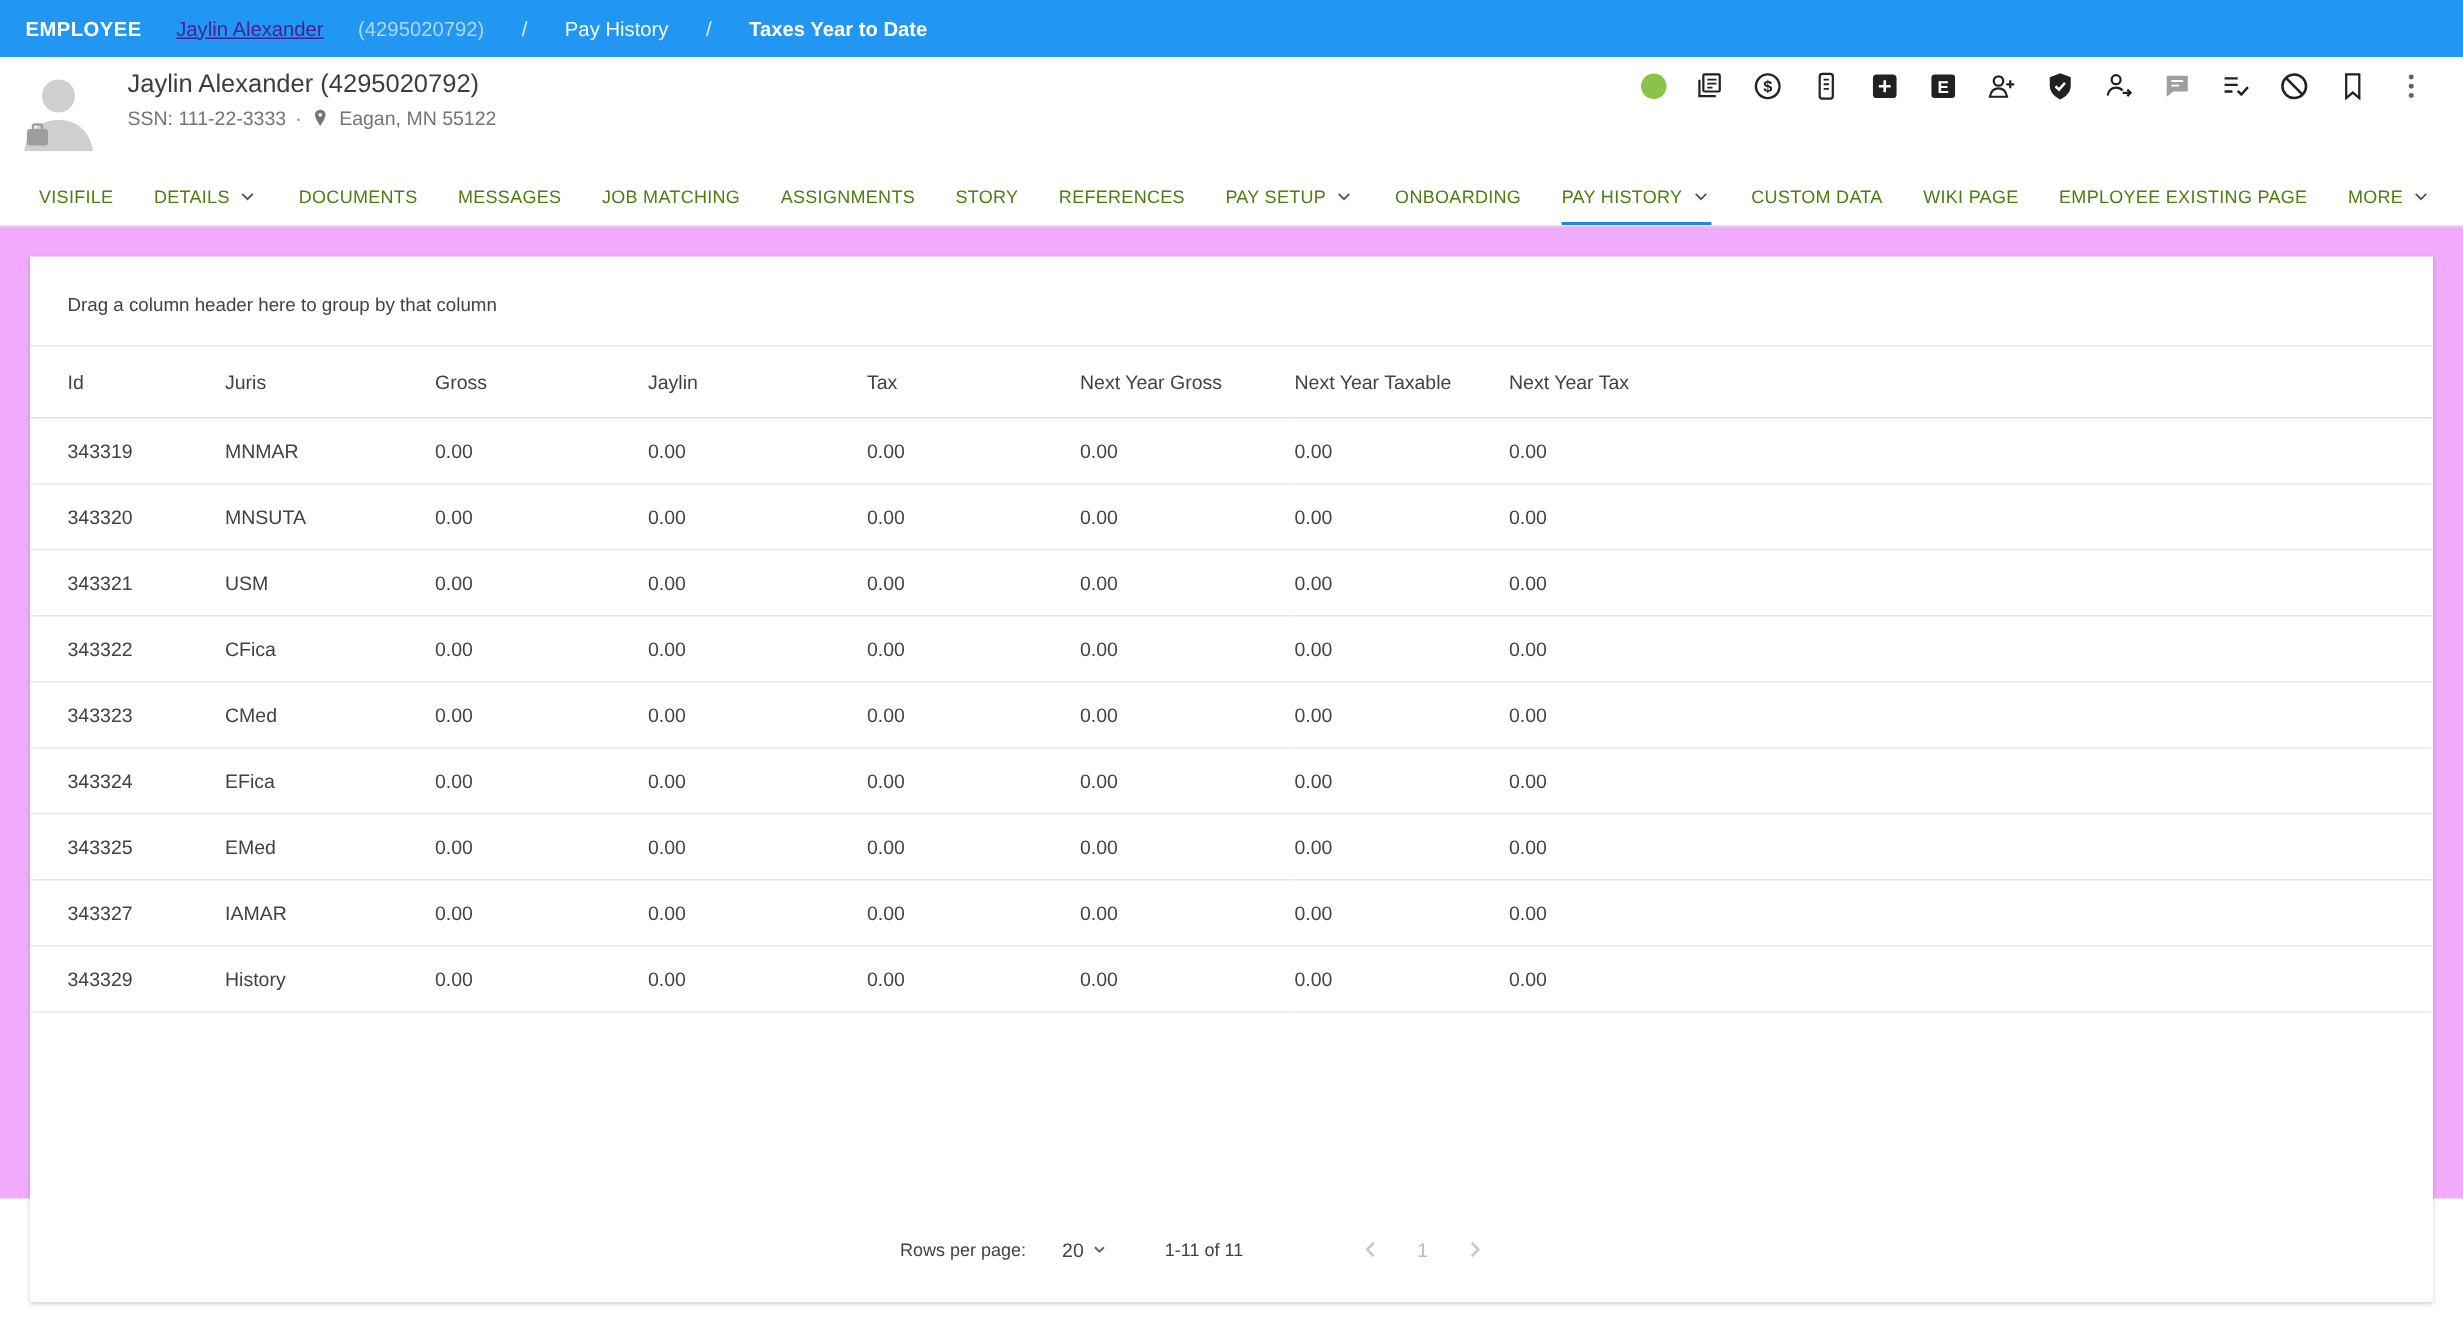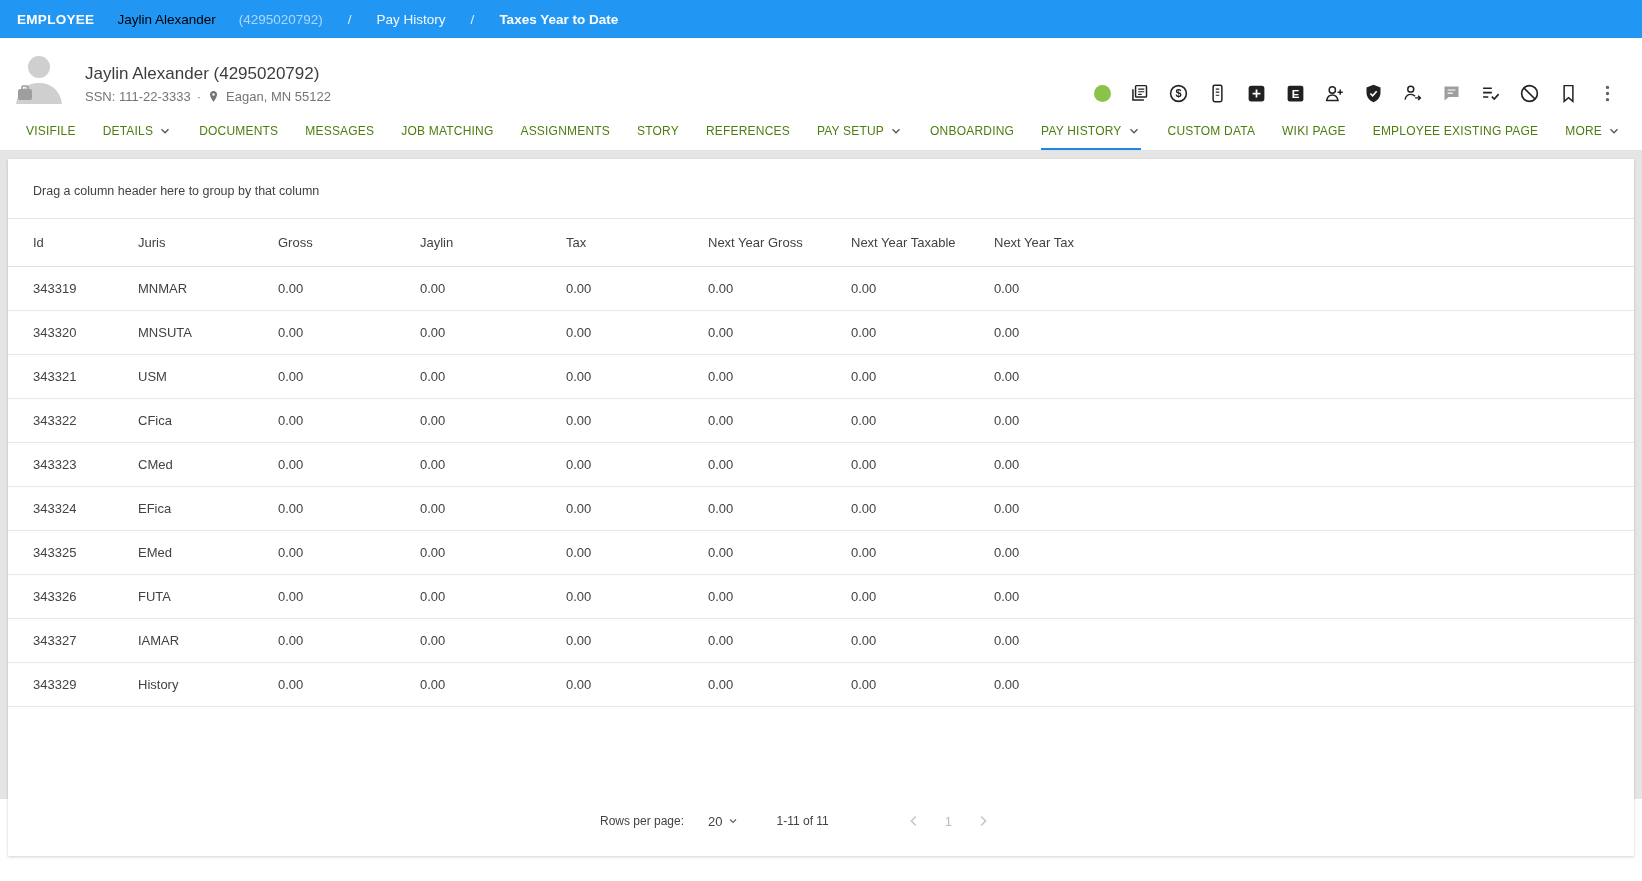--- a/index.html
+++ b/index.html
@@ -14,30 +14,30 @@
     height: 38px;
     background: #2196f3;
     display: flex;
     align-items: center;
     padding: 0 17px;
     font-size: 13.5px;
     color: #ffffff;
     gap: 23px;
   }
   .crumb-section { font-weight: 700; letter-spacing: .3px; }
-  .crumb-name { color: #000000; cursor: pointer; }
+  .crumb-name { color: #4c1d95; cursor: pointer; text-decoration: underline; }
   .crumb-id { color: rgba(255,255,255,.62); }
   .crumb-sep { color: rgba(255,255,255,.85); margin: 0 2px; }
   .crumb-parent { color: rgba(255,255,255,.95); cursor: pointer; }
   .crumb-current { font-weight: 600; }
   
   .emp-header {
     height: 74px;
     display: flex;
-    align-items: flex-end;
+    align-items: flex-start;
     padding: 8px 24px 8px 12px;
     background: #fff;
   }
   .avatar {
     width: 55px; height: 55px;
     margin-right: 18px;
     position: relative;
     overflow: hidden;
     flex: 0 0 auto;
   }
@@ -79,23 +79,23 @@
     color: #4d7c0f;
     letter-spacing: .2px;
     cursor: pointer;
     border-bottom: 2px solid transparent;
     padding-top: 2px;
   }
   .tab.active { border-bottom-color: #1e88e5; }
   .tab svg { width: 14px; height: 14px; }
   
   .content {
-    background: #e5e5e5;
+    background: #f0abfc;
     height: 648px;
-    padding: 8px;
+    padding: 20px;
   }
   .card {
     background: #ffffff;
     height: 697px;
     box-shadow: 0 1px 3px rgba(0,0,0,.18);
     display: flex;
     flex-direction: column;
   }
   .group-hint {
     padding: 25px 0 20px 25px;
@@ -406,30 +406,20 @@
           <td>0.00</td>
           <td>0.00</td>
           <td>0.00</td>
           <td>0.00</td>
           <td>0.00</td>
           <td>0.00</td>
         </tr>
           <tr>
           <td>343325</td>
           <td>EMed</td>
-          <td>0.00</td>
-          <td>0.00</td>
-          <td>0.00</td>
-          <td>0.00</td>
-          <td>0.00</td>
-          <td>0.00</td>
-        </tr>
-          <tr>
-          <td>343326</td>
-          <td>FUTA</td>
           <td>0.00</td>
           <td>0.00</td>
           <td>0.00</td>
           <td>0.00</td>
           <td>0.00</td>
           <td>0.00</td>
         </tr>
           <tr>
           <td>343327</td>
           <td>IAMAR</td>

